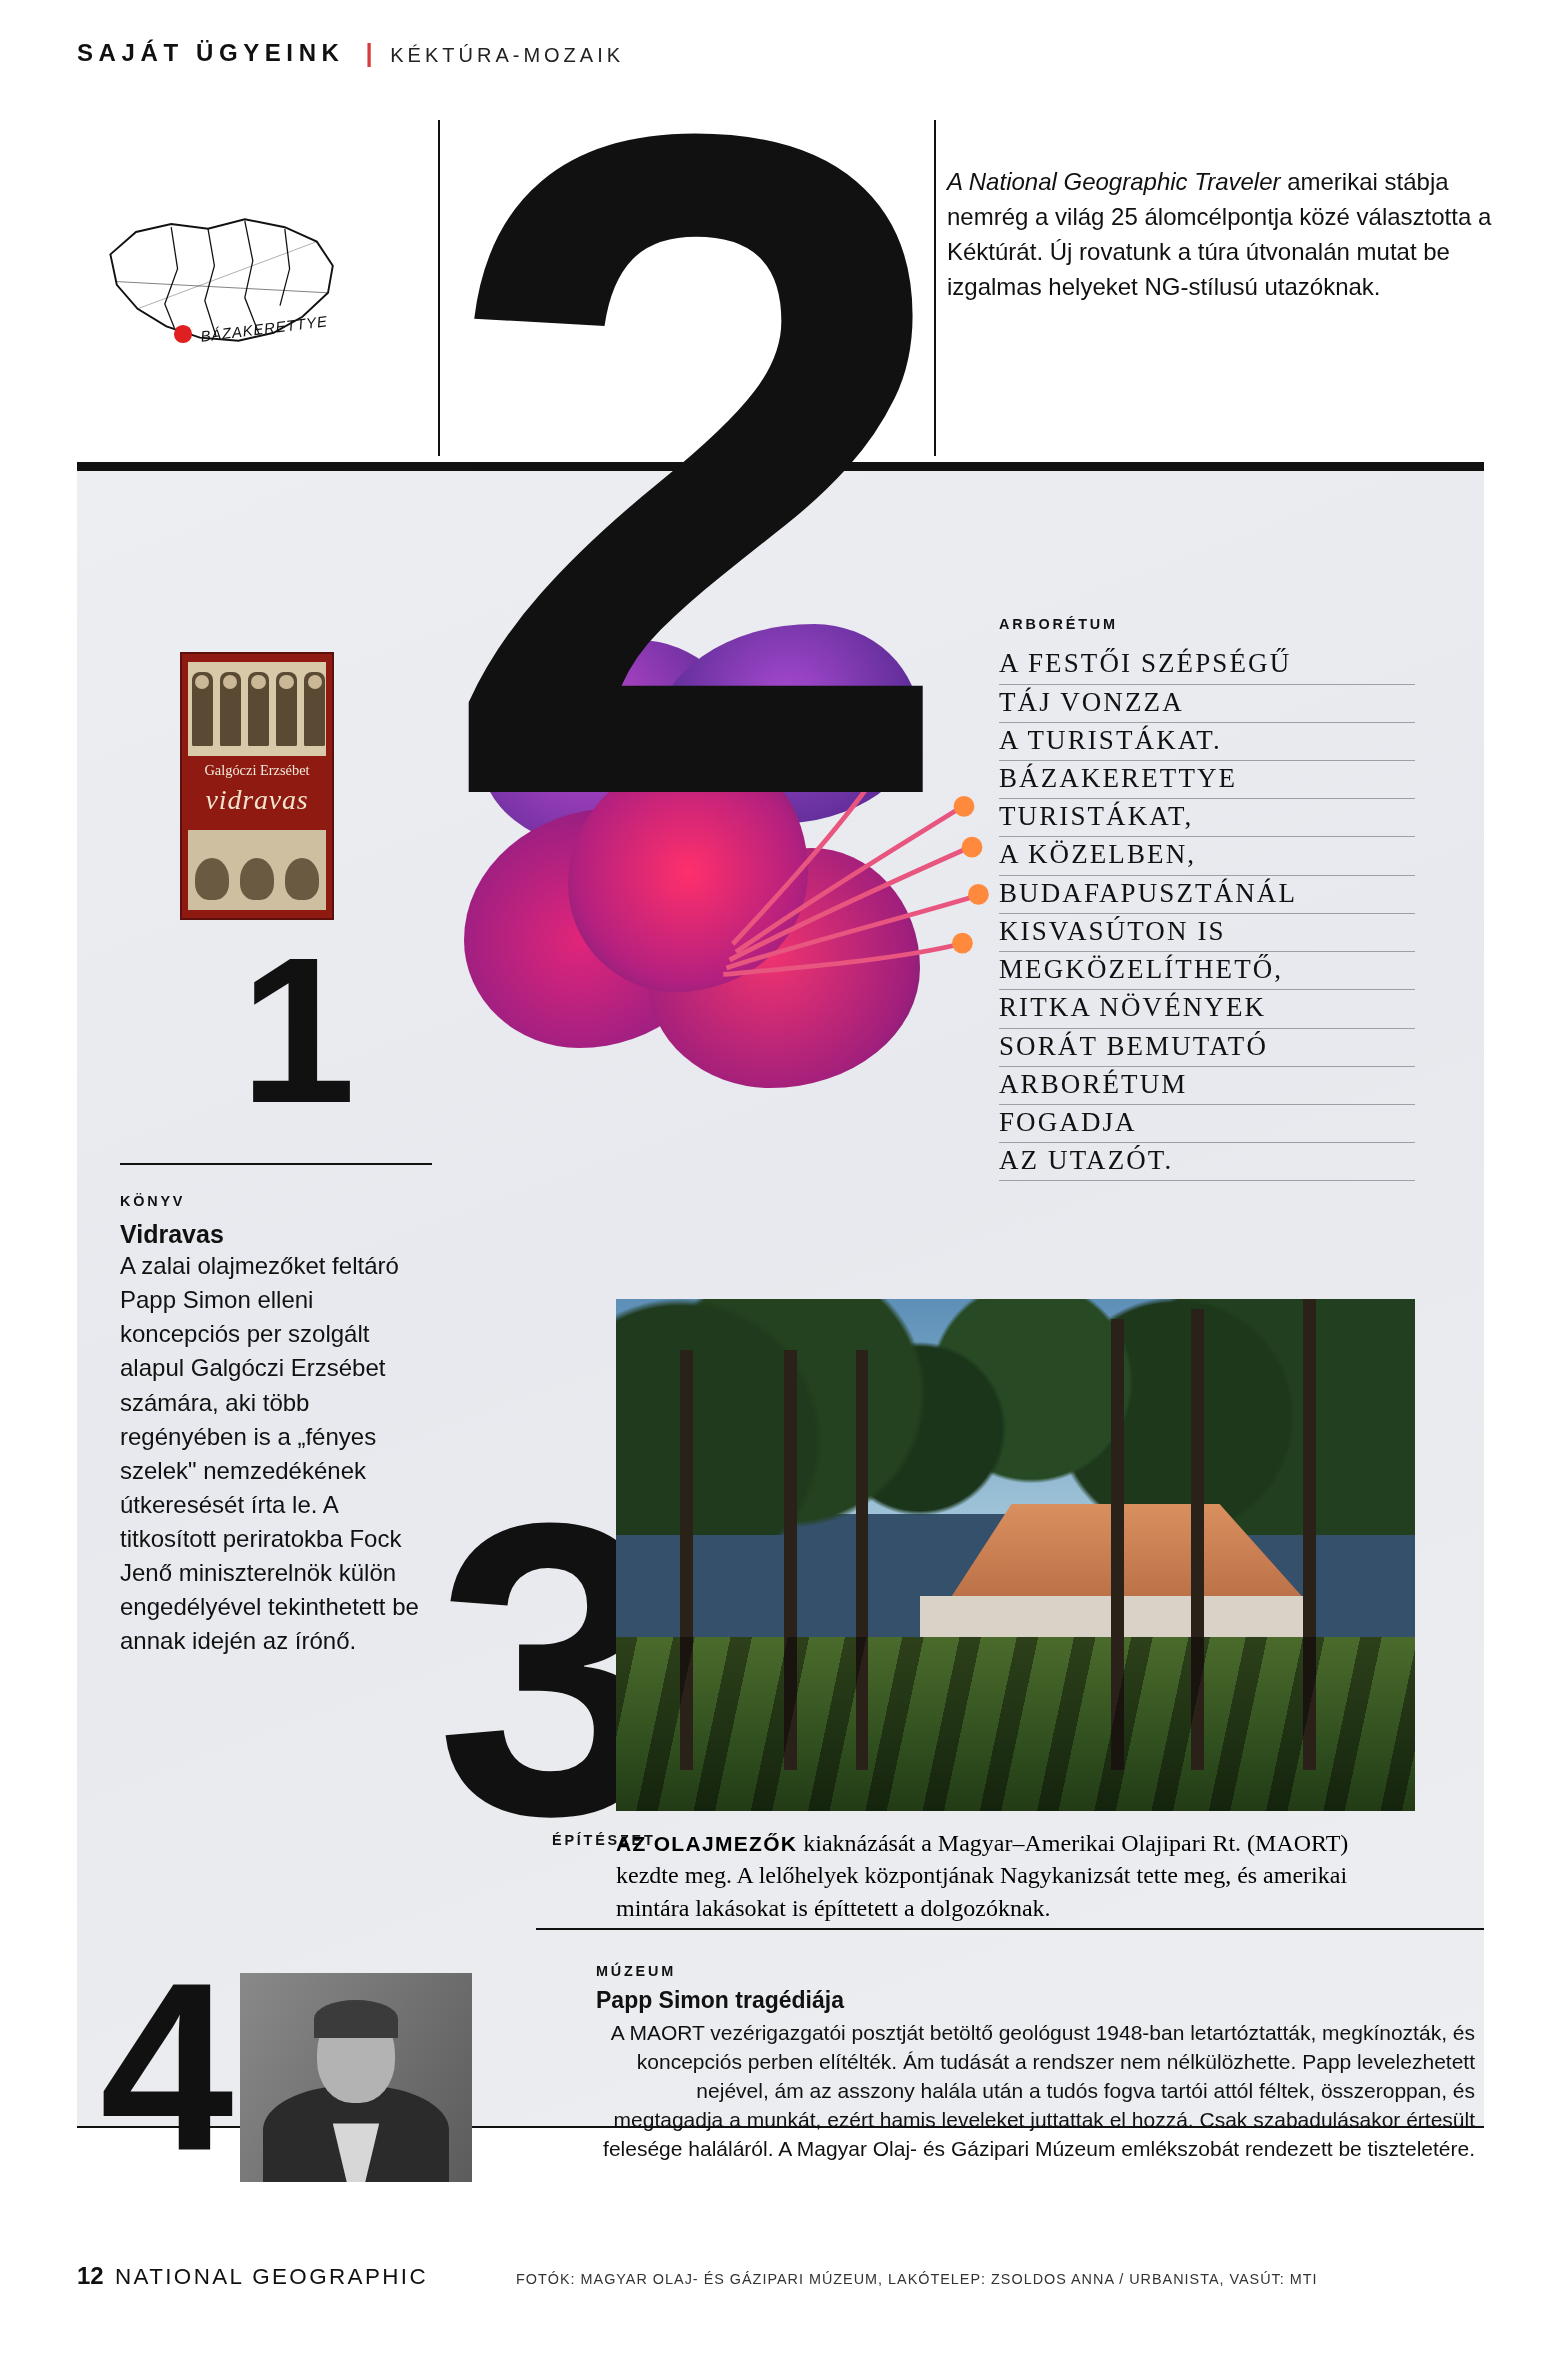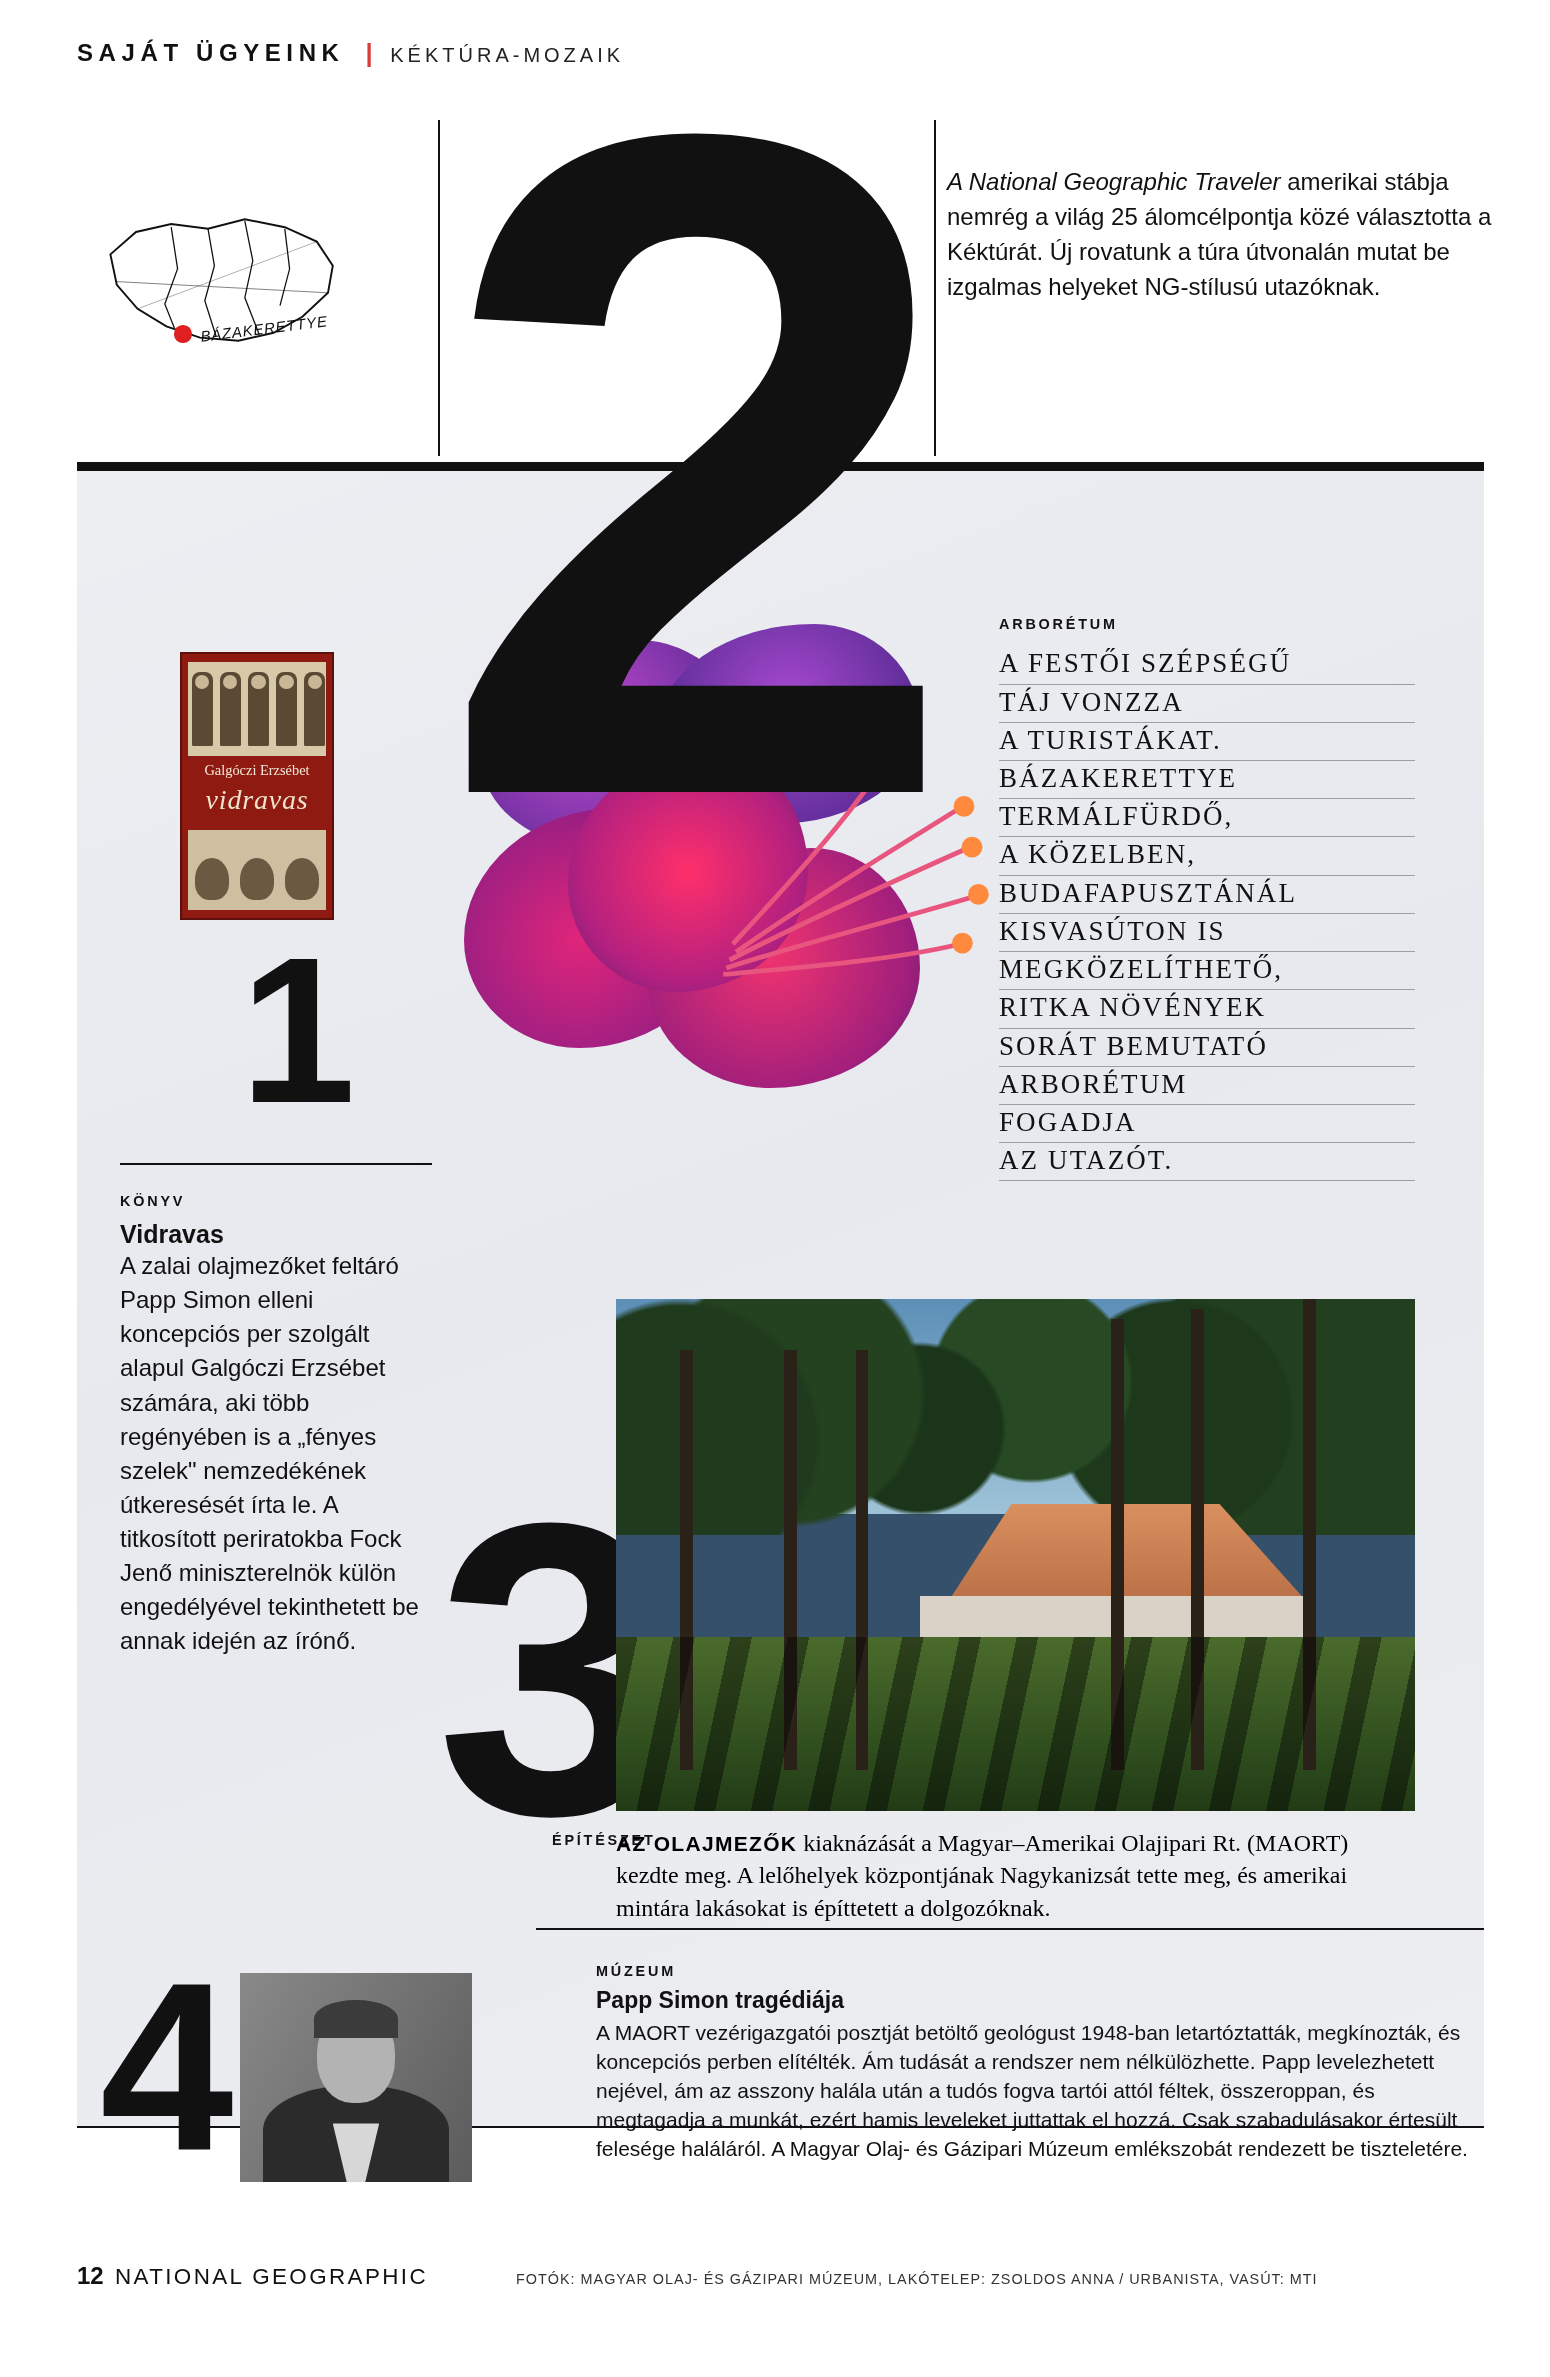--- a/index.html
+++ b/index.html
@@ -402,20 +402,21 @@
     font-size: 23px;
     font-weight: bold;
     margin-top: 8px;
     color: #111;
   }
   .col4 .body {
     font-size: 21px;
     line-height: 1.38;
     margin-top: 4.8px;
     color: #111;
+    text-align: right;
   }
 
   
   .footer-rule {
     position: absolute;
     left: 77px;
     top: 2126px;
     width: 1407px;
     height: 1.6px;
     background: #111;
@@ -537,21 +538,21 @@
     <div class="body">A zalai olajmezőket feltáró Papp Simon elleni koncepciós per szolgált alapul Galgóczi Erzsébet számára, aki több regényében is a „fényes szelek" nemzedékének útkeresését írta le. A titkosított periratokba Fock Jenő miniszterelnök külön engedélyével tekinthetett be annak idején az írónő.</div>
   </div>
 
   <div class="arb">
     <div class="kicker">ARBORÉTUM</div>
     <div class="lines">
       <div class="line">A FESTŐI SZÉPSÉGŰ</div>
       <div class="line">TÁJ VONZZA</div>
       <div class="line">A TURISTÁKAT.</div>
       <div class="line">BÁZAKERETTYE</div>
-      <div class="line">TERMÁLFÜRDŐ,</div>
+      <div class="line">TURISTÁKAT,</div>
       <div class="line">A KÖZELBEN,</div>
       <div class="line">BUDAFAPUSZTÁNÁL</div>
       <div class="line">KISVASÚTON IS</div>
       <div class="line">MEGKÖZELÍTHETŐ,</div>
       <div class="line">RITKA NÖVÉNYEK</div>
       <div class="line">SORÁT BEMUTATÓ</div>
       <div class="line">ARBORÉTUM</div>
       <div class="line">FOGADJA</div>
       <div class="line">AZ UTAZÓT.</div>
     </div>

